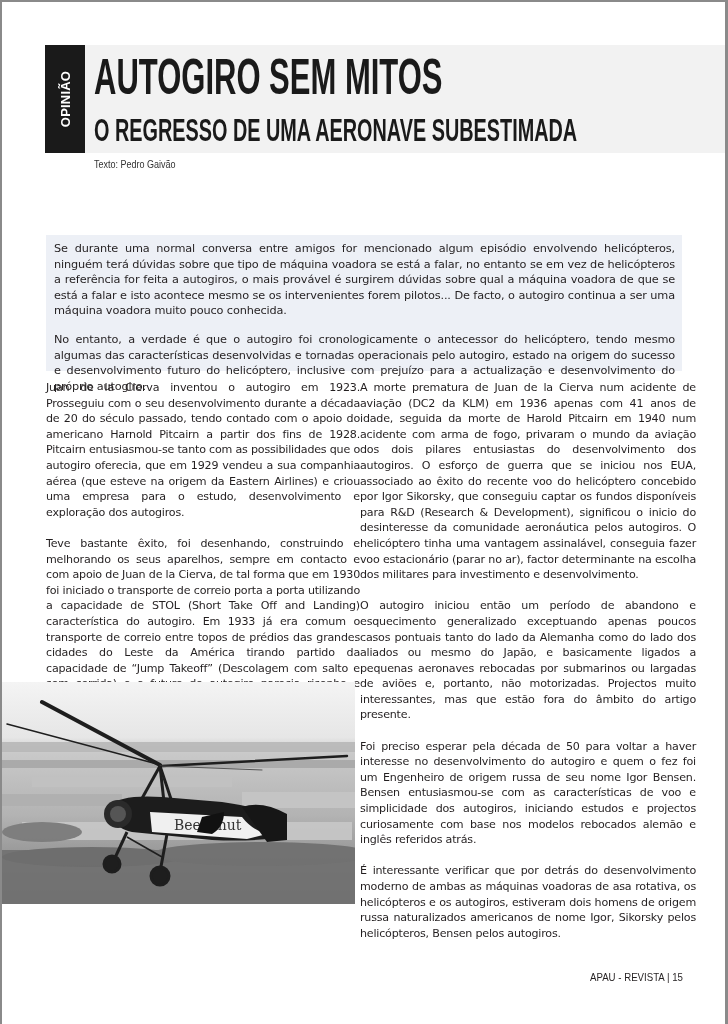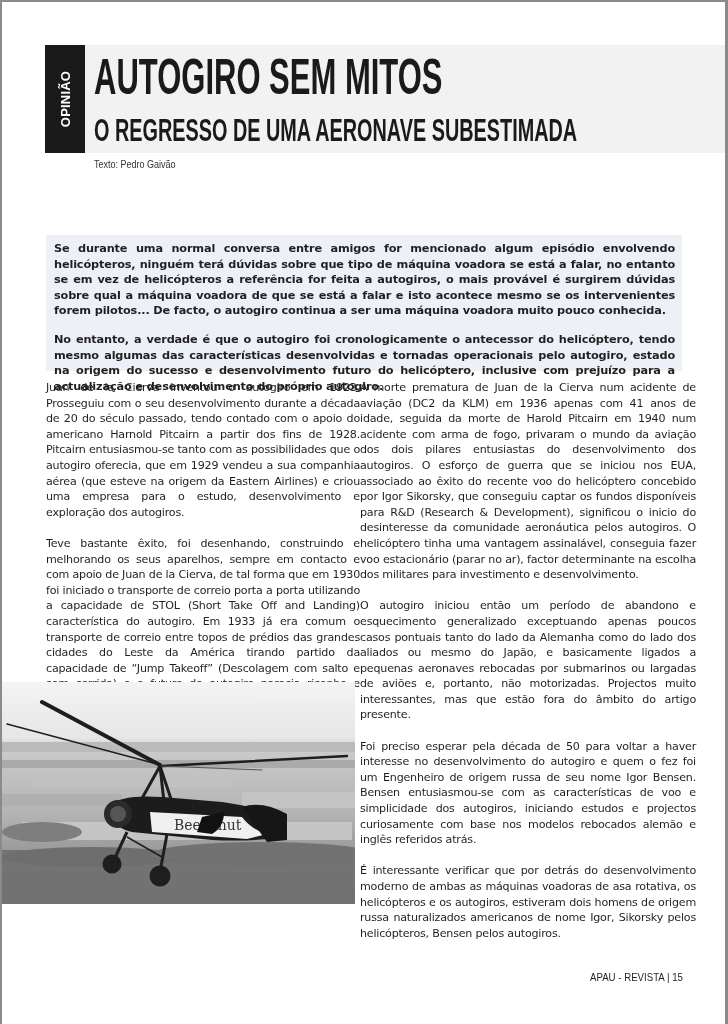--- a/index.html
+++ b/index.html
@@ -50,21 +50,20 @@
 
     .intro-box {
       position: absolute; left: 46px; top: 235px; width: 636px; height: 136px;
       background: #edf0f6;
       box-sizing: border-box; padding: 6px 7px 0 8px;
     }
     .intro-box p {
       margin: 0 0 13px 0; font-size: 11.3px; line-height: 15.6px;
       text-align: justify; color: #231f20;
       letter-spacing: -0.15px;
-      font-weight: bold;
     }
 
     .col {
       position: absolute; font-size: 11.1px; line-height: 15.6px;
       color: #231f20; text-align: justify; letter-spacing: -0.2px;
     }
     .col p { margin: 0 0 15.6px 0; }
     .col-left { left: 46px; top: 380px; width: 314px; }
     .col-right { left: 360px; top: 380px; width: 336px; }
 

